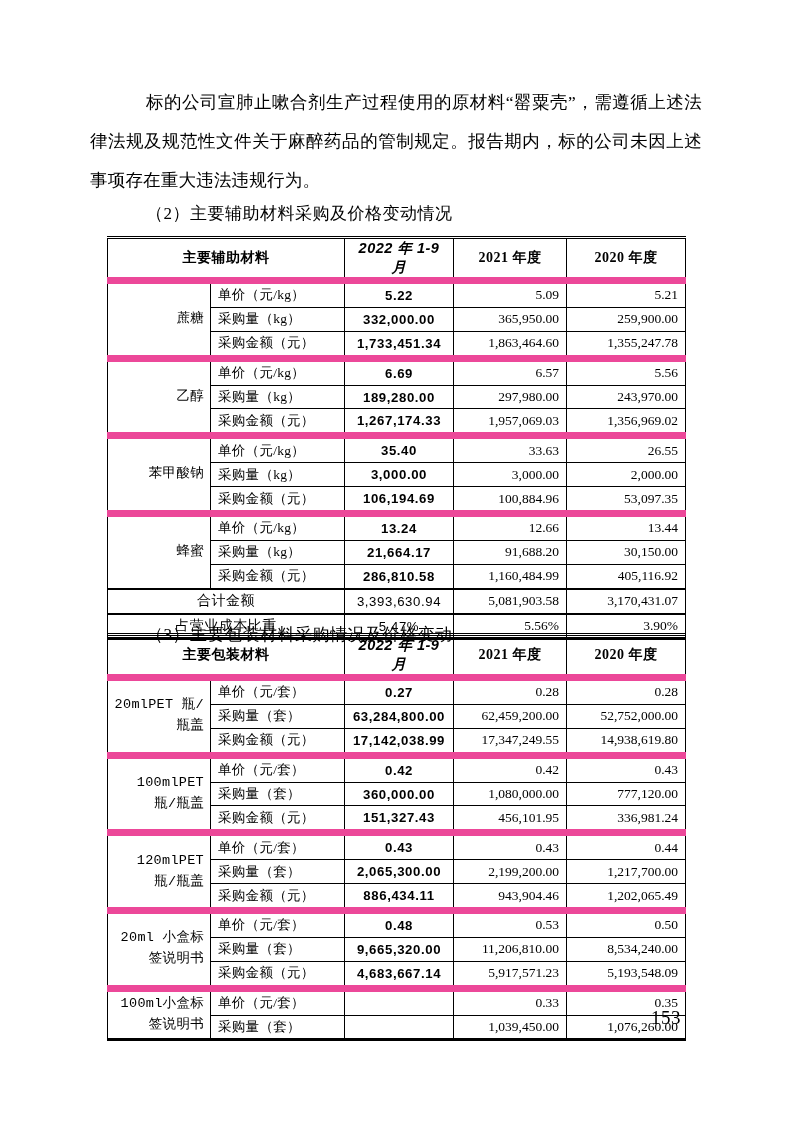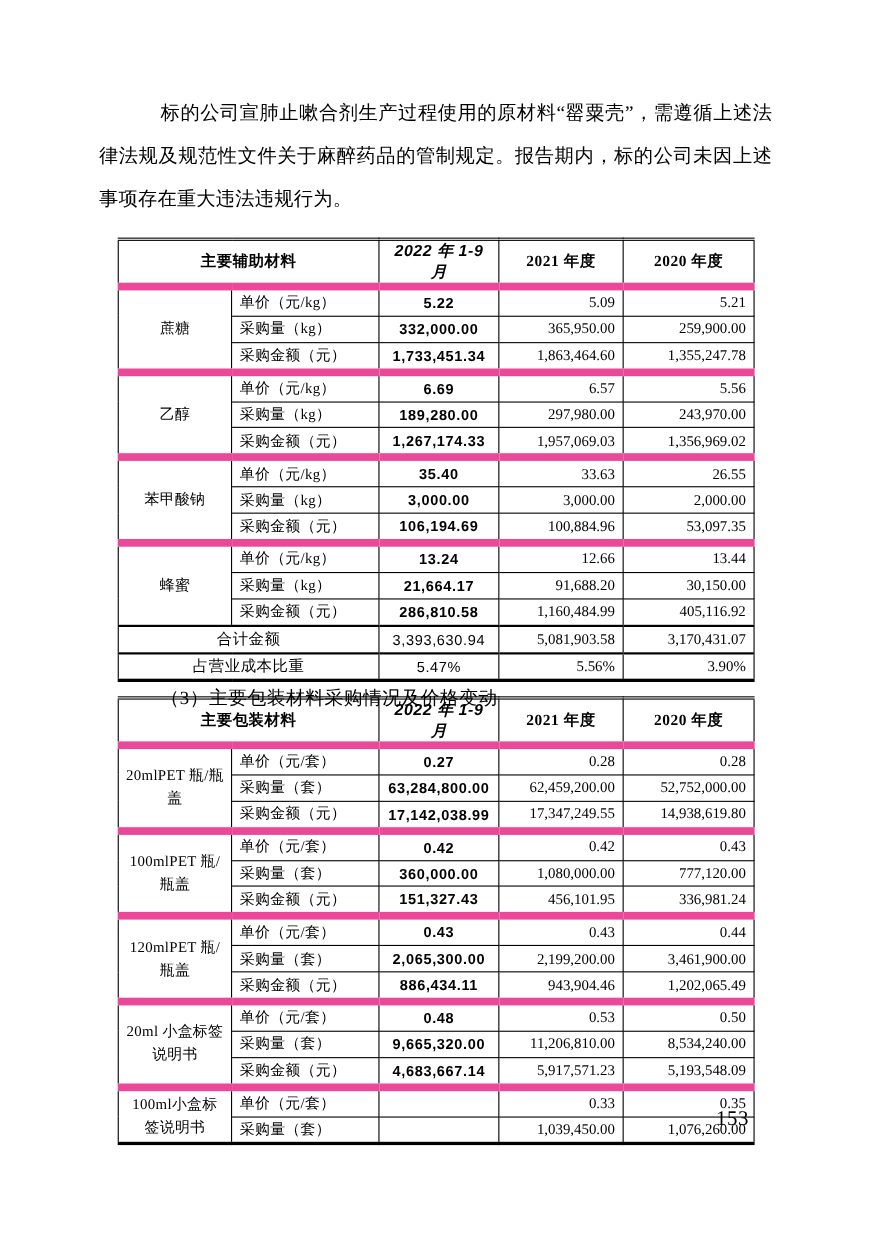--- a/index.html
+++ b/index.html
@@ -46,21 +46,21 @@
     position: absolute;
     left: 107px;
     width: 578px;
     border-collapse: collapse;
     table-layout: fixed;
     border-top: 3px double #000;
     border-bottom: 3px solid #000;
     border-left: 1px solid #000;
     border-right: 1px solid #000;
   }
-  #t-aux  { top: 216px; }
+  #t-aux  { top: 236px; }
   #t-pack { top: 633px; }
 
   .doc-table th, .doc-table td {
     border: 1px solid #000;
     padding: 0 7px;
     overflow: hidden;
     vertical-align: middle;
   }
   .doc-table th {
     height: 23px;
@@ -73,24 +73,25 @@
   .doc-table th.h22 {
     font-family: "Liberation Sans", "DejaVu Sans", sans-serif;
     font-size: 14.5px;
     font-style: italic;
   }
   .doc-table td {
     height: 22.9px;
     font-size: 13.5px;
   }
   td.mat {
-    text-align: center;
+    text-align: right;
     padding: 2px 6px;
     line-height: 1.55;
     letter-spacing: 0.3px;
+    font-family: Liberation Mono, monospace;
   }
   td.lbl {
     text-align: left;
     letter-spacing: 0.3px;
     white-space: nowrap;
   }
   td.v22 {
     text-align: center;
     font-family: "Liberation Sans", "DejaVu Sans", sans-serif;
     font-weight: bold;
@@ -121,20 +122,21 @@
     letter-spacing: 0.5px;
   }
 </style>
 </head>
 <body>
 
 <div class="page">
 
   <div class="para">标的公司宣肺止嗽合剂生产过程使用的原材料“罂粟壳”，需遵循上述法律法规及规范性文件关于麻醉药品的管制规定。报告期内，标的公司未因上述事项存在重大违法违规行为。</div>
 
+  <div class="sec-heading" id="heading-aux">（2）主要辅助材料采购及价格变动情况</div>
 
   <table class="doc-table" id="t-aux">
       <colgroup>
         <col style="width: 103px;">
         <col style="width: 134px;">
         <col style="width: 109px;">
         <col style="width: 113px;">
         <col style="width: 119px;">
       </colgroup>
       <thead>
@@ -298,21 +300,21 @@
           <td class="mat" rowspan="3">120mlPET 瓶/瓶盖</td>
           <td class="lbl">单价（元/套）</td>
           <td class="v22">0.43</td>
           <td class="vnum">0.43</td>
           <td class="vnum">0.44</td>
         </tr>
         <tr>
           <td class="lbl">采购量（套）</td>
           <td class="v22">2,065,300.00</td>
           <td class="vnum">2,199,200.00</td>
-          <td class="vnum">3,461,900.00</td>
+          <td class="vnum">1,217,700.00</td>
         </tr>
         <tr>
           <td class="lbl">采购金额（元）</td>
           <td class="v22">886,434.11</td>
           <td class="vnum">943,904.46</td>
           <td class="vnum">1,202,065.49</td>
         </tr>
         <tr class="gstart">
           <td class="mat" rowspan="3">20ml 小盒标签说明书</td>
           <td class="lbl">单价（元/套）</td>

